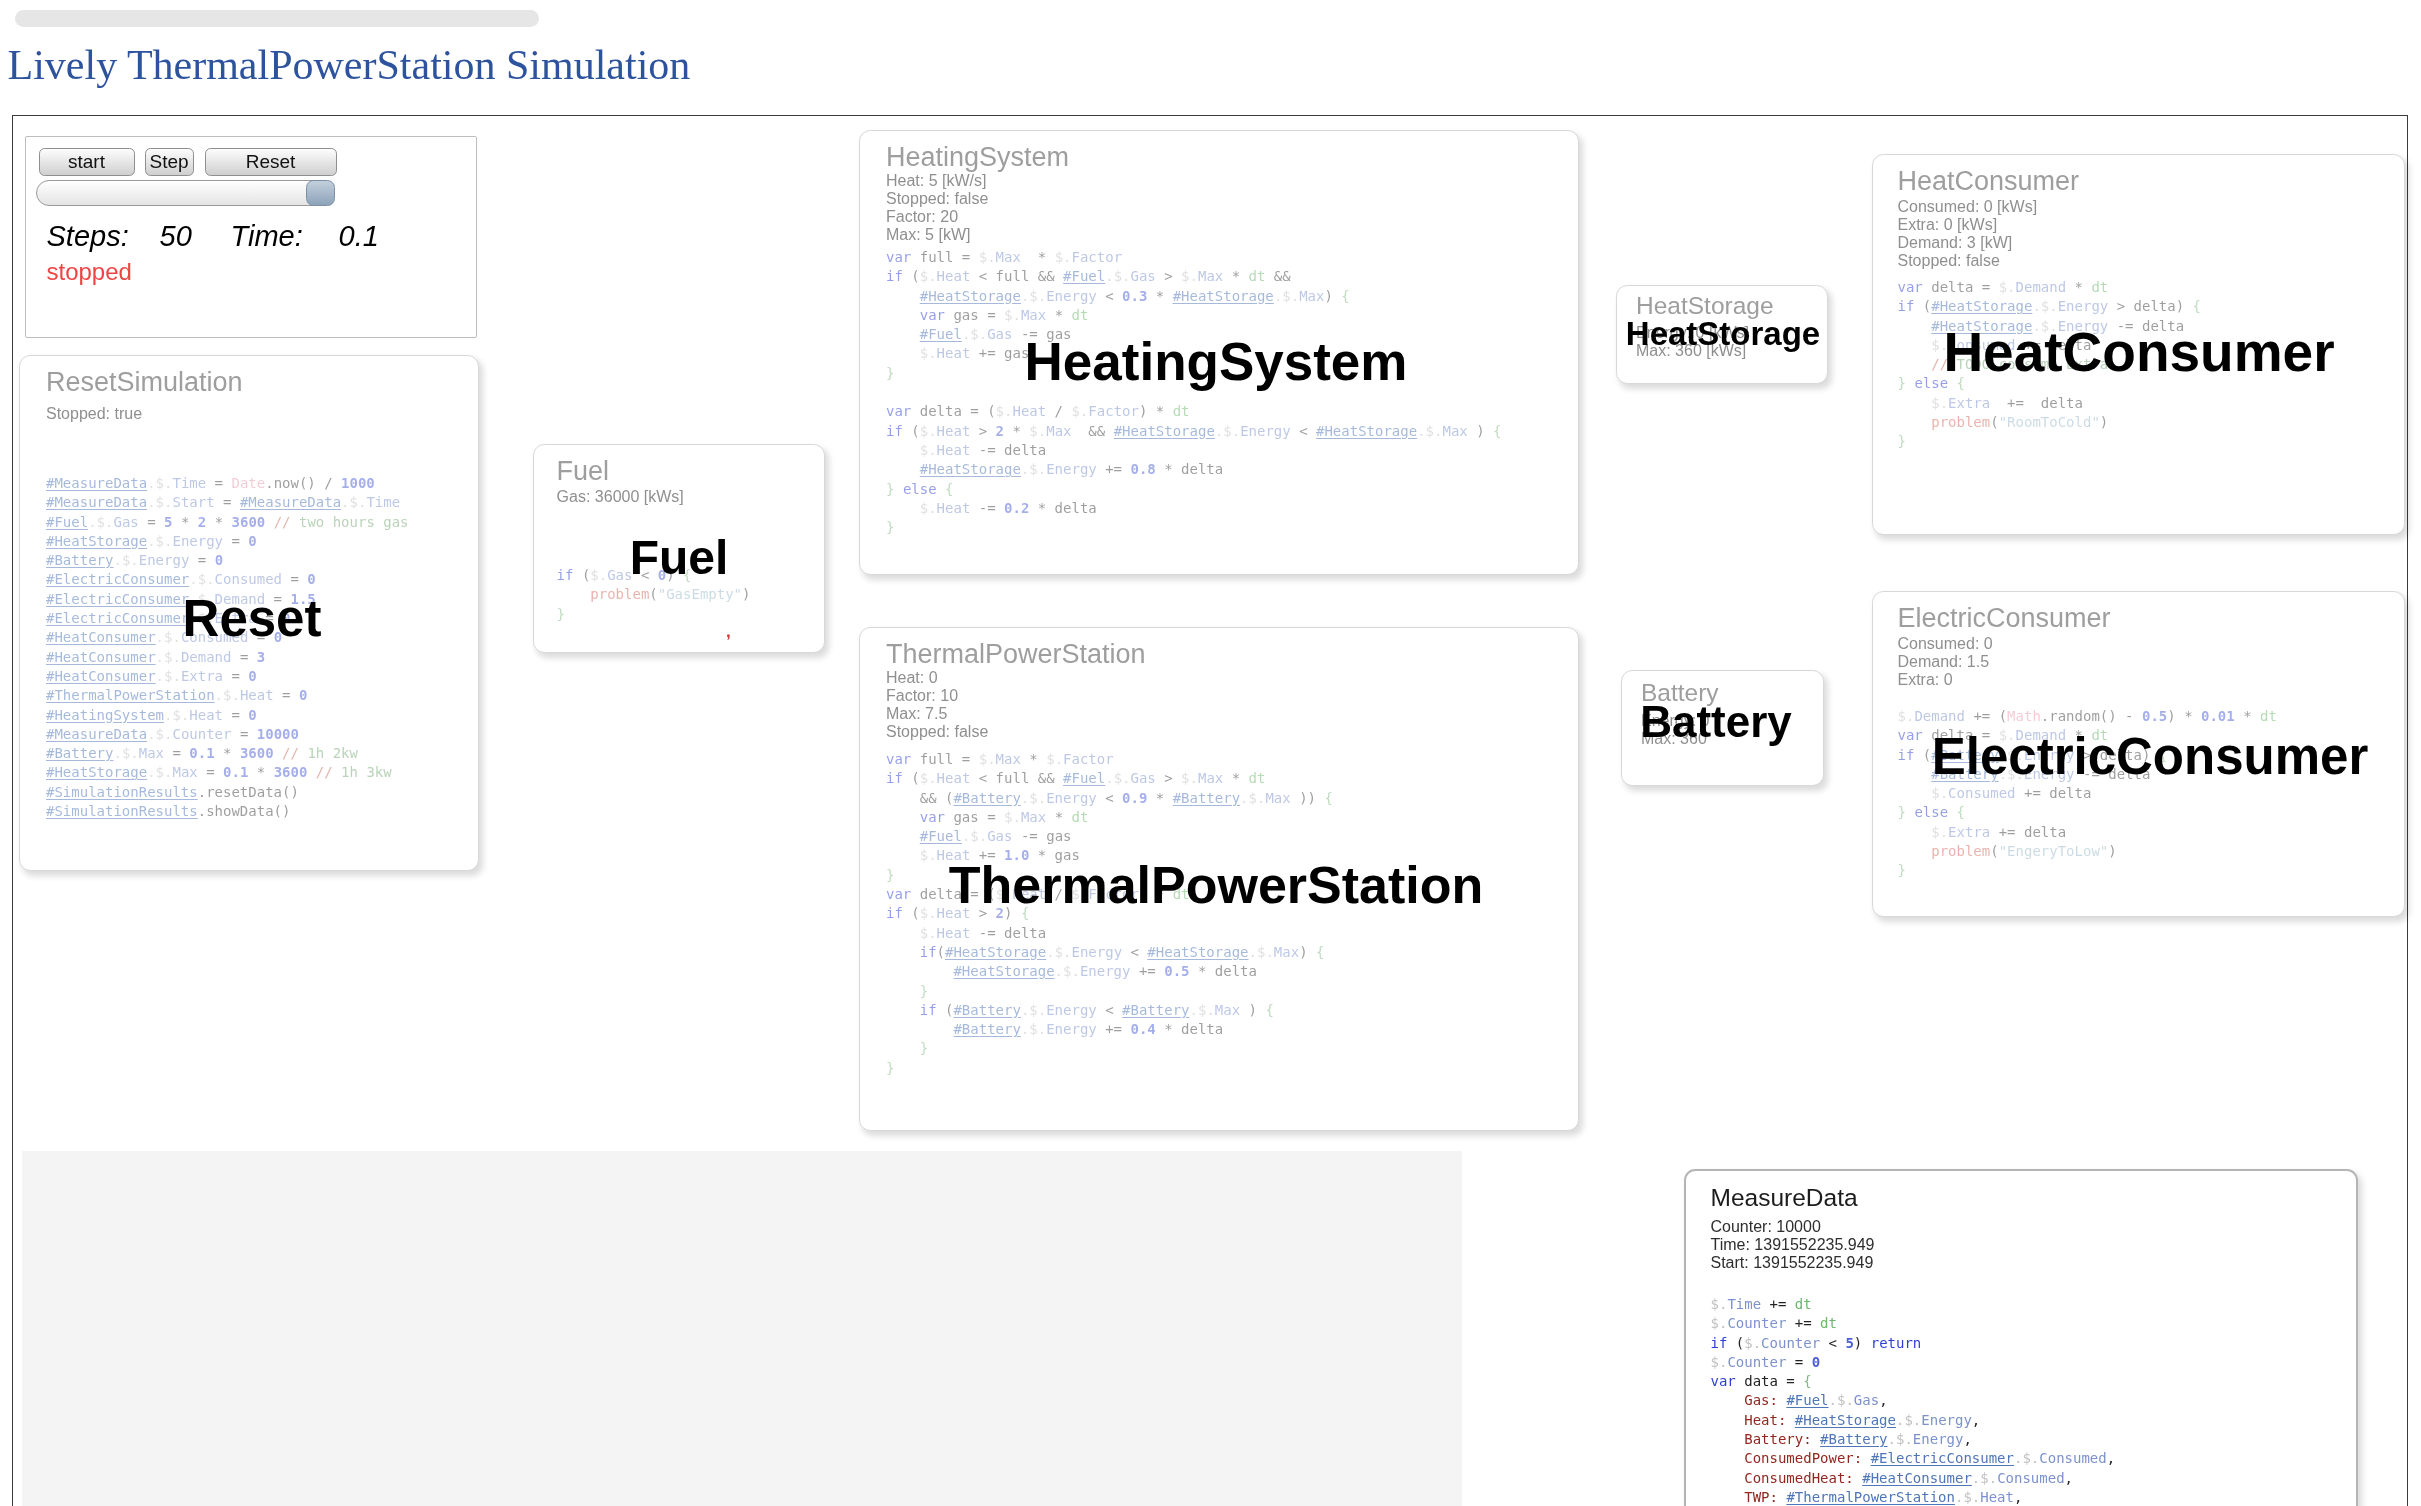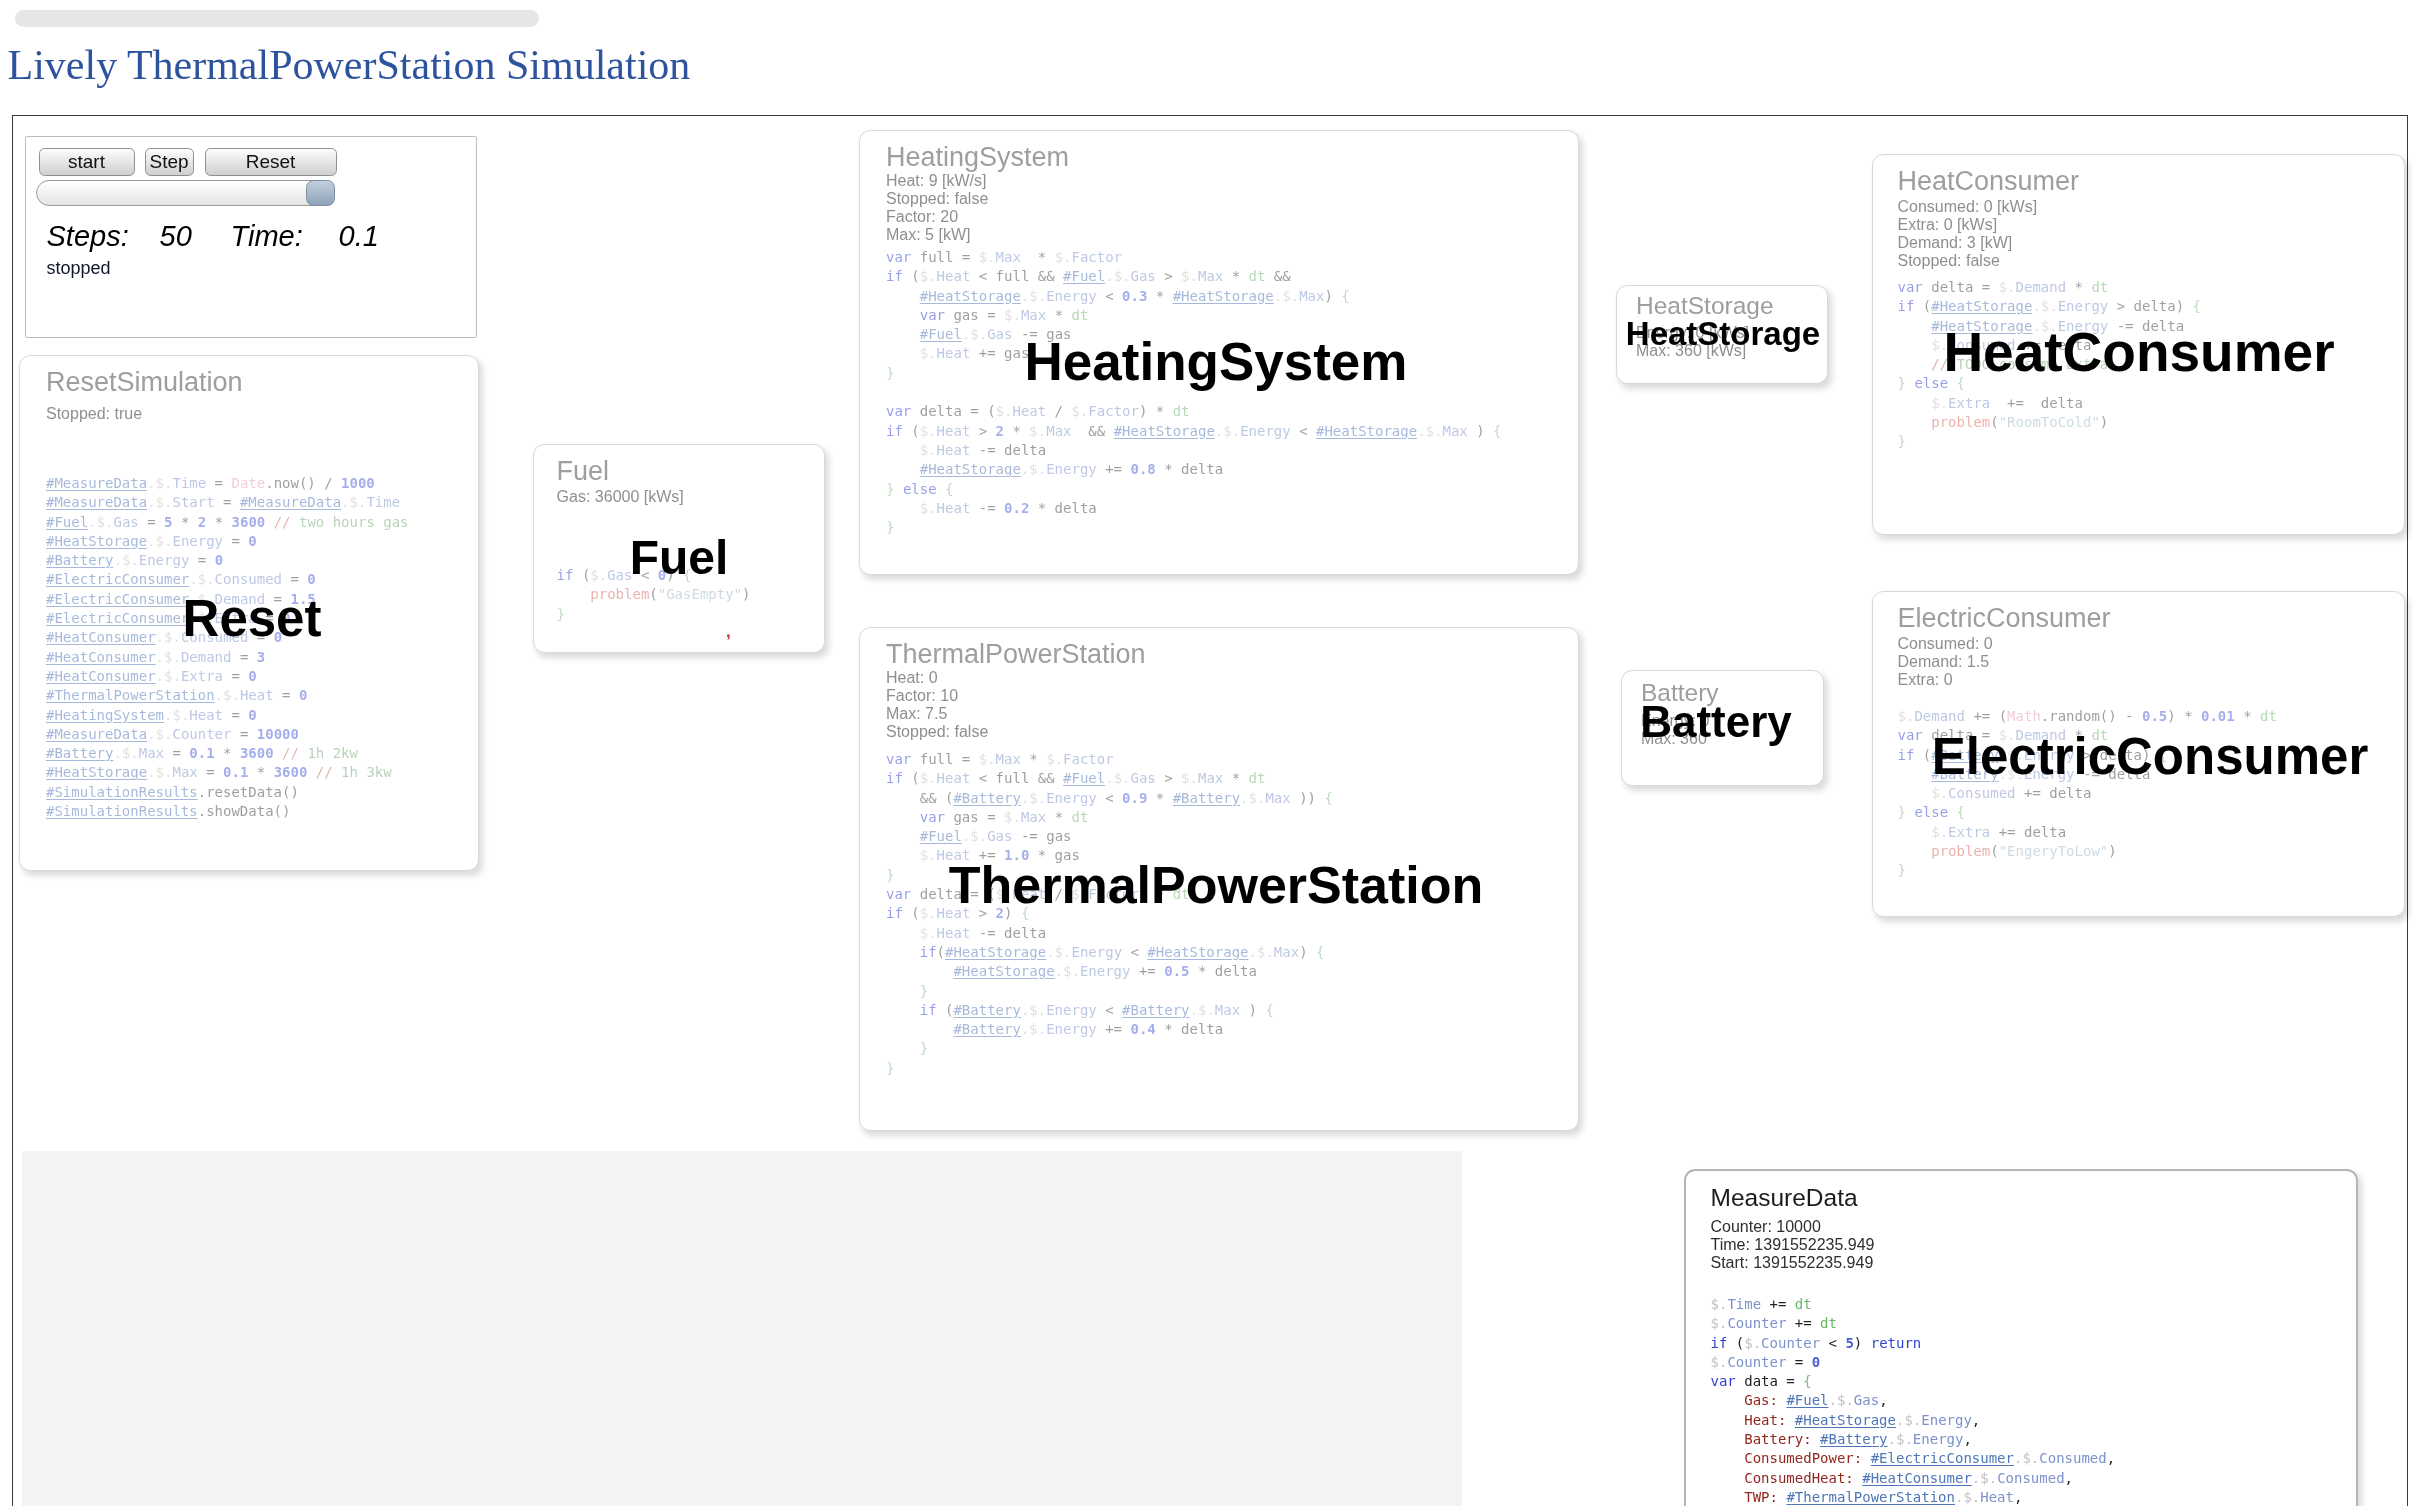--- a/index.html
+++ b/index.html
@@ -48,21 +48,21 @@
   #btn-start{left:13px;width:96px;}
   #btn-step{left:119px;width:49px;}
   #btn-reset{left:179px;width:132px;}
   .slider-track{position:absolute;left:10.4px;top:43px;width:299px;height:26px;border:0.9px solid #9a9a9a;
                 border-radius:13px;background:linear-gradient(#ffffff,#e4e4e4);box-sizing:border-box;}
   .slider-handle{position:absolute;right:-0.9px;top:-0.9px;width:29px;height:26px;border:0.9px solid #7d8fa5;
                  border-radius:7.5px;background:linear-gradient(#c3cfdc,#8da3b9);box-sizing:border-box;}
   .ctl-text{position:absolute;font-size:29px;color:#000;white-space:nowrap;font-style:italic;}
   #lbl-steps{left:21px;top:83px;} #val-steps{left:134px;top:83px;}
   #lbl-time{left:205px;top:83px;} #val-time{left:313px;top:83px;}
-  #ctl-status{position:absolute;left:21px;top:121px;font-size:18px;color:#0f172a;}
+  #ctl-status{position:absolute;left:21px;top:121px;font-size:24px;color:#ef4444;}
 
   
   #win-reset{left:19px;top:355px;width:458px;height:514px;}
   #win-reset .stats{top:49px;} #win-reset .code{top:118px;}
 
   #win-fuel{left:533px;top:444px;width:290px;height:207px;}
   #win-fuel .wtitle{left:22.6px;} #win-fuel .stats{left:22.6px;top:43px;} #win-fuel .code{left:22.6px;top:121px;}
   .fuel-marker{position:absolute;left:192px;top:177px;color:#cc3333;font-size:17px;font-weight:bold;}
 
   #win-heating{left:859px;top:130px;width:718px;height:443px;}
@@ -162,21 +162,21 @@
       <div><span class="t-kw">if</span> (<span class="t-dollar">$</span><span class="t-dot">.</span><span class="t-prop">Gas</span> &lt; <span class="t-num">0</span>) <span class="t-brace">{</span></div>
       <div>    <span class="t-fn">problem</span>(<span class="t-str">"GasEmpty"</span>)</div>
       <div><span class="t-brace">}</span></div>
     </div>
   <div class="fuel-marker">,</div>
 </div>
 
 <div class="win" id="win-heating">
   <div class="wtitle">HeatingSystem</div>
   <div class="stats">
-      <div>Heat: 9 [kW/s]</div>
+      <div>Heat: 5 [kW/s]</div>
       <div>Stopped: false</div>
       <div>Factor: 20</div>
       <div>Max: 5 [kW]</div>
     </div>
   <div class="code faded">
       <div><span class="t-kw">var</span> full = <span class="t-dollar">$</span><span class="t-dot">.</span><span class="t-prop">Max</span>  * <span class="t-dollar">$</span><span class="t-dot">.</span><span class="t-prop">Factor</span></div>
       <div><span class="t-kw">if</span> (<span class="t-dollar">$</span><span class="t-dot">.</span><span class="t-prop">Heat</span> &lt; full &amp;&amp; <span class="t-link">#Fuel</span><span class="t-dot">.</span><span class="t-dollar">$</span><span class="t-dot">.</span><span class="t-prop">Gas</span> &gt; <span class="t-dollar">$</span><span class="t-dot">.</span><span class="t-prop">Max</span> * <span class="t-dt">dt</span> &amp;&amp;</div>
       <div>    <span class="t-link">#HeatStorage</span><span class="t-dot">.</span><span class="t-dollar">$</span><span class="t-dot">.</span><span class="t-prop">Energy</span> &lt; <span class="t-num">0.3</span> * <span class="t-link">#HeatStorage</span><span class="t-dot">.</span><span class="t-dollar">$</span><span class="t-dot">.</span><span class="t-prop">Max</span>) <span class="t-brace">{</span></div>
       <div>    <span class="t-kw">var</span> gas = <span class="t-dollar">$</span><span class="t-dot">.</span><span class="t-prop">Max</span> * <span class="t-dt">dt</span></div>
       <div>    <span class="t-link">#Fuel</span><span class="t-dot">.</span><span class="t-dollar">$</span><span class="t-dot">.</span><span class="t-prop">Gas</span> -= gas</div>

